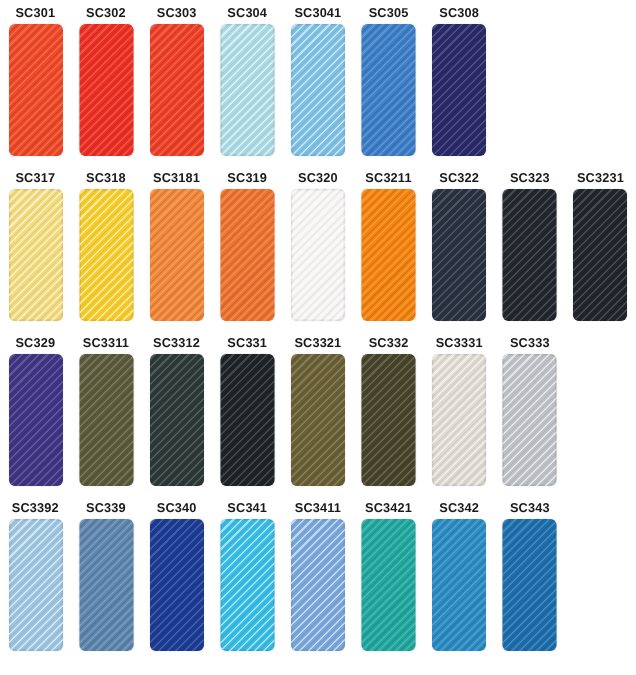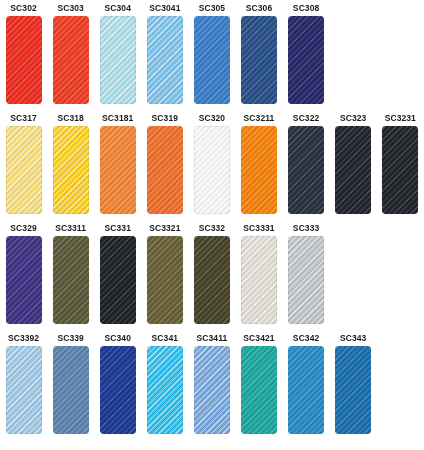--- a/index.html
+++ b/index.html
@@ -91,44 +91,44 @@
   .swatch-chip.bordered {
     box-shadow: inset 0 0 0 1px rgba(0,0,0,0.07), 0 0 1px rgba(0,0,0,0.12);
   }
 </style>
 </head>
 <body>
 
 <div id="swatch-chart">
     <div class="swatch-row">
       <div class="swatch-cell">
+        <div class="swatch-label">SC301</div>
+        <div class="swatch-chip" style="background-color: rgb(240, 74, 40);"></div>
+      </div>
+      <div class="swatch-cell">
         <div class="swatch-label">SC302</div>
         <div class="swatch-chip" style="background-color: rgb(238, 49, 36);"></div>
       </div>
       <div class="swatch-cell">
         <div class="swatch-label">SC303</div>
         <div class="swatch-chip" style="background-color: rgb(239, 64, 40);"></div>
       </div>
       <div class="swatch-cell">
         <div class="swatch-label">SC304</div>
         <div class="swatch-chip light-chip bordered" style="background-color: rgb(172, 220, 230);"></div>
       </div>
       <div class="swatch-cell">
         <div class="swatch-label">SC3041</div>
         <div class="swatch-chip light-chip bordered" style="background-color: rgb(127, 194, 232);"></div>
       </div>
       <div class="swatch-cell">
         <div class="swatch-label">SC305</div>
         <div class="swatch-chip" style="background-color: rgb(61, 127, 200);"></div>
       </div>
       <div class="swatch-cell">
-        <div class="swatch-label">SC306</div>
-        <div class="swatch-chip" style="background-color: rgb(43, 82, 136);"></div>
-      </div>
-      <div class="swatch-cell">
         <div class="swatch-label">SC308</div>
         <div class="swatch-chip" style="background-color: rgb(42, 42, 107);"></div>
       </div>
     </div>
     <div class="swatch-row">
       <div class="swatch-cell">
         <div class="swatch-label">SC317</div>
         <div class="swatch-chip light-chip bordered" style="background-color: rgb(244, 220, 126);"></div>
       </div>
       <div class="swatch-cell">
@@ -165,20 +165,24 @@
       </div>
     </div>
     <div class="swatch-row">
       <div class="swatch-cell">
         <div class="swatch-label">SC329</div>
         <div class="swatch-chip" style="background-color: rgb(65, 53, 134);"></div>
       </div>
       <div class="swatch-cell">
         <div class="swatch-label">SC3311</div>
         <div class="swatch-chip" style="background-color: rgb(92, 91, 60);"></div>
+      </div>
+      <div class="swatch-cell">
+        <div class="swatch-label">SC3312</div>
+        <div class="swatch-chip" style="background-color: rgb(46, 58, 56);"></div>
       </div>
       <div class="swatch-cell">
         <div class="swatch-label">SC331</div>
         <div class="swatch-chip" style="background-color: rgb(30, 36, 40);"></div>
       </div>
       <div class="swatch-cell">
         <div class="swatch-label">SC3321</div>
         <div class="swatch-chip" style="background-color: rgb(106, 98, 54);"></div>
       </div>
       <div class="swatch-cell">

